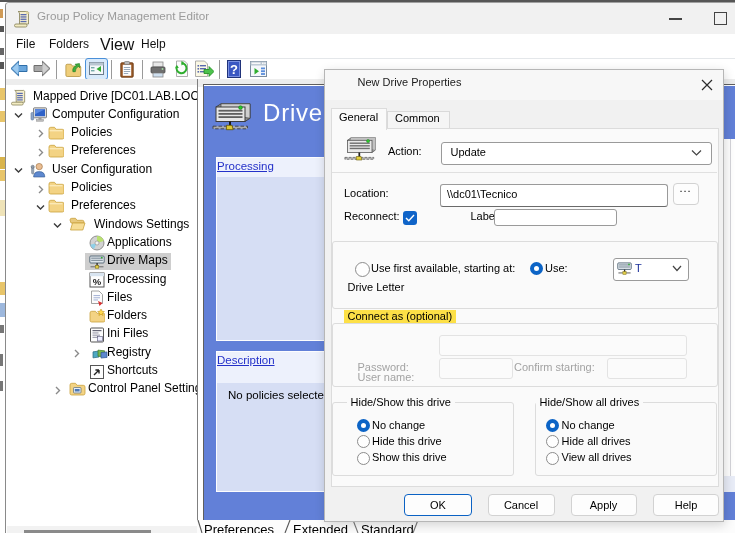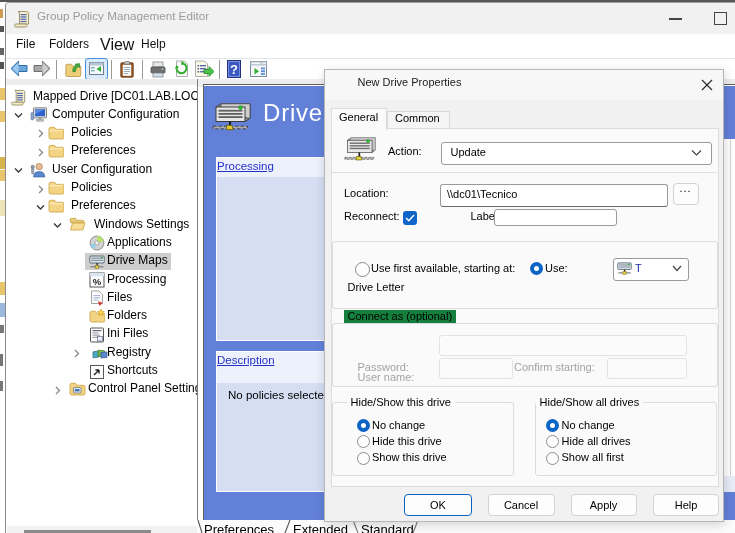--- a/index.html
+++ b/index.html
@@ -395,21 +395,21 @@
       <rect x="7.4" y="9" width="1.4" height="3" fill="#333"></rect>
       <rect x="1.5" y="12" width="13" height="1.4" fill="#888"></rect>
       <rect x="6.3" y="11.4" width="3.4" height="2.8" fill="#e3cf4a" stroke="#8a7a1a" stroke-width="0.6"></rect>
     </svg>
     <div class="txt" style="left:310.5px;top:191.5px;color:#1a2f9a;">T</div>
     <svg class="abs" style="left:347px;top:195px;" width="10" height="7" viewBox="0 0 10 7">
         <polyline points="1,1 5,5.5 9,1" fill="none" stroke="#444" stroke-width="1.2"></polyline>
       </svg>
 
     <div class="abs" style="left:7.5px;top:252.5px;width:383.5px;height:62.5px;border:1px solid #dcdcdc;border-radius:3px;"></div>
-    <div class="txt" style="left:19px;top:240px;background:#15803d;padding:0 4px;">Connect as (optional)</div>
+    <div class="txt" style="left:19px;top:240px;background:#fde047;padding:0 4px;">Connect as (optional)</div>
     <div class="txt" style="left:33px;top:267px;color:#a3a3a3;margin-top:34px;">User name:</div>
     <div class="abs" style="left:114.5px;top:264.5px;width:246px;height:19px;background:#fbfbfb;border:1px solid #e3e3e3;border-radius:3px;"></div>
     <div class="txt" style="left:33px;top:291px;color:#a3a3a3;">Password:</div>
     <div class="abs" style="left:114.5px;top:288px;width:71.5px;height:19px;background:#fbfbfb;border:1px solid #e3e3e3;border-radius:3px;"></div>
     <div class="txt" style="left:189.5px;top:291px;color:#a3a3a3;">Confirm starting:</div>
     <div class="abs" style="left:282.5px;top:288px;width:78px;height:19px;background:#fbfbfb;border:1px solid #e3e3e3;border-radius:3px;"></div>
 
     <div class="abs" style="left:7.5px;top:332px;width:179.5px;height:72px;border:1px solid #dcdcdc;border-radius:3px;"></div>
     <div class="txt" style="left:22px;top:326px;background:#fafafa;padding:0 4px;">Hide/Show this drive</div>
     <div class="abs" style="left:32px;top:349px;width:13px;height:13px;background:#fff;border:4.2px solid #0c64c6;border-radius:50%;box-sizing:border-box;"></div>
@@ -419,21 +419,21 @@
     <div class="abs" style="left:32px;top:381.5px;width:13px;height:13px;background:#fefefe;border:1px solid #8c8c8c;border-radius:50%;box-sizing:border-box;"></div>
     <div class="txt" style="left:47.5px;top:381px;">Show this drive</div>
 
     <div class="abs" style="left:210.5px;top:332px;width:180px;height:72px;border:1px solid #dcdcdc;border-radius:3px;"></div>
     <div class="txt" style="left:211px;top:326px;background:#fafafa;padding:0 4px;">Hide/Show all drives</div>
     <div class="abs" style="left:221.5px;top:349px;width:13px;height:13px;background:#fff;border:4.2px solid #0c64c6;border-radius:50%;box-sizing:border-box;"></div>
     <div class="txt" style="left:237px;top:348.5px;">No change</div>
     <div class="abs" style="left:221.5px;top:365px;width:13px;height:13px;background:#fefefe;border:1px solid #8c8c8c;border-radius:50%;box-sizing:border-box;"></div>
     <div class="txt" style="left:237px;top:364.5px;">Hide all drives</div>
     <div class="abs" style="left:221.5px;top:381.5px;width:13px;height:13px;background:#fefefe;border:1px solid #8c8c8c;border-radius:50%;box-sizing:border-box;"></div>
-    <div class="txt" style="left:237px;top:381px;">Show all first</div>
+    <div class="txt" style="left:237px;top:381px;">View all drives</div>
 
     <div class="abs" style="left:79.5px;top:423.5px;width:68px;height:22px;background:#fdfdfd;border:1.2px solid #0b62c4;border-radius:4px;box-sizing:border-box;text-align:center;line-height:20px;">OK</div>
     <div class="abs" style="left:163px;top:423.5px;width:67px;height:22px;background:#fdfdfd;border:1px solid #d2d2d2;border-radius:4px;box-sizing:border-box;text-align:center;line-height:20px;">Cancel</div>
     <div class="abs" style="left:246px;top:423.5px;width:66px;height:22px;background:#fdfdfd;border:1px solid #d2d2d2;border-radius:4px;box-sizing:border-box;text-align:center;line-height:20px;">Apply</div>
     <div class="abs" style="left:328.5px;top:423.5px;width:66px;height:22px;background:#fdfdfd;border:1px solid #d2d2d2;border-radius:4px;box-sizing:border-box;text-align:center;line-height:20px;">Help</div>
   </div>
 
 </div>
 
 </body></html>

